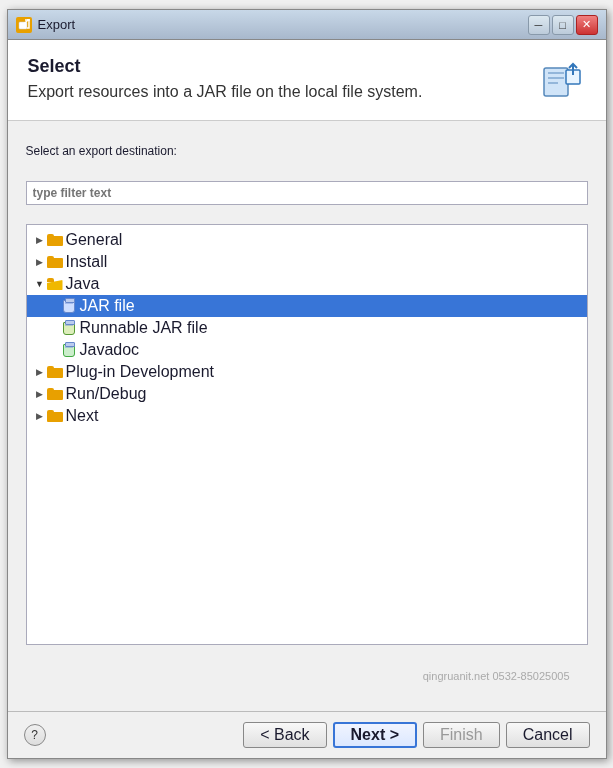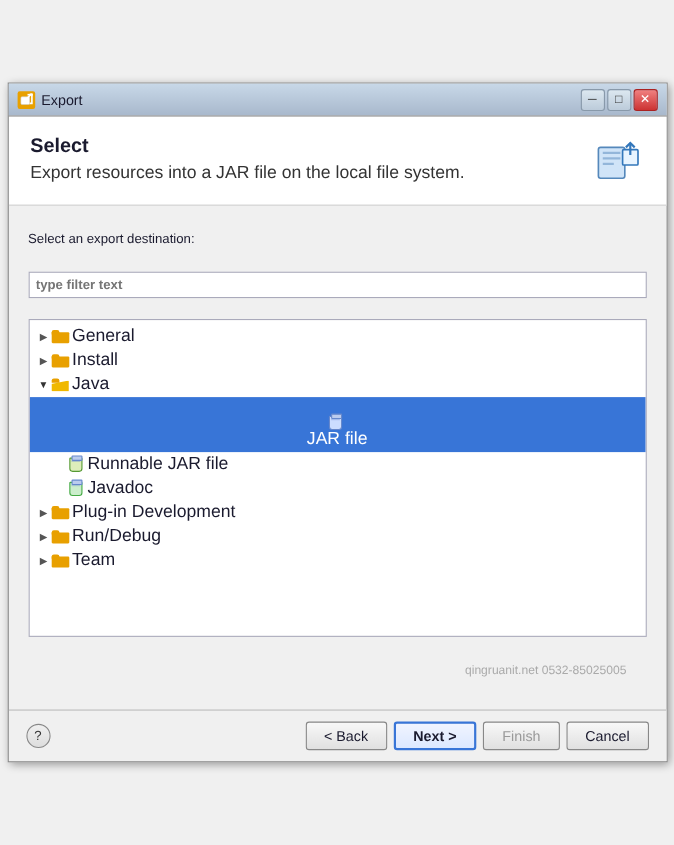--- a/index.html
+++ b/index.html
@@ -9,21 +9,21 @@
       background: #f0f0f0;
       display: flex;
       justify-content: center;
       align-items: center;
       width: 613px;
       height: 768px;
       overflow: hidden;
     }
     .window {
       width: 600px;
-      height: 618px;
+      height: 750px;
       background: #f0f0f0;
       border: 1px solid #888;
       box-shadow: 2px 2px 8px rgba(0,0,0,0.4);
       display: flex;
       flex-direction: column;
     }
     .title-bar {
       background: linear-gradient(to bottom, #c8d8e8, #a8b8cc);
       height: 30px;
       display: flex;
@@ -138,21 +138,21 @@
       overflow-y: auto;
       padding: 4px 0;
     }
     .tree-item {
       display: flex;
       align-items: center;
       padding: 2px 0;
       cursor: pointer;
       user-select: none;
     }
-    .tree-item.selected { background: #3875d7; color: white; flex-direction: column; }
+    .tree-item.selected { background: #3875d7; color: white; }
     .tree-item.selected .item-label { color: white; }
     .indent { display: inline-block; }
     .expand-arrow {
       width: 14px;
       height: 14px;
       display: inline-flex;
       align-items: center;
       justify-content: center;
       font-size: 9px;
       color: #555;
@@ -207,21 +207,21 @@
     }
     .footer-buttons {
       display: flex;
       gap: 6px;
     }
     .btn {
       height: 26px;
       padding: 0 16px;
       border: 1px solid #888;
       background: linear-gradient(to bottom, #f8f8f8, #e0e0e0);
-      font-size: 13px;
+      font-size: 16px;
       color: #1a1a2e;
       cursor: pointer;
       border-radius: 3px;
       min-width: 70px;
     }
     .btn.primary {
       border: 2px solid #3875d7;
       background: linear-gradient(to bottom, #f0f4ff, #dce8ff);
       font-weight: bold;
     }
@@ -436,21 +436,21 @@
           </span>
           <span class="item-label">Run/Debug</span>
         </div>
 
         <div class="tree-item">
           <span class="indent" style="display:inline-block;width:6px;"></span>
           <span class="expand-arrow">▶</span>
           <span class="folder-icon">
             <div class="folder-closed"></div>
           </span>
-          <span class="item-label">Team</span>
+          <span class="item-label">Next</span>
         </div>
 
       </div>
 
       <div class="watermark">qingruanit.net 0532-85025005</div>
 
     </div>
 
     <div class="footer">
       <div class="footer-left">

